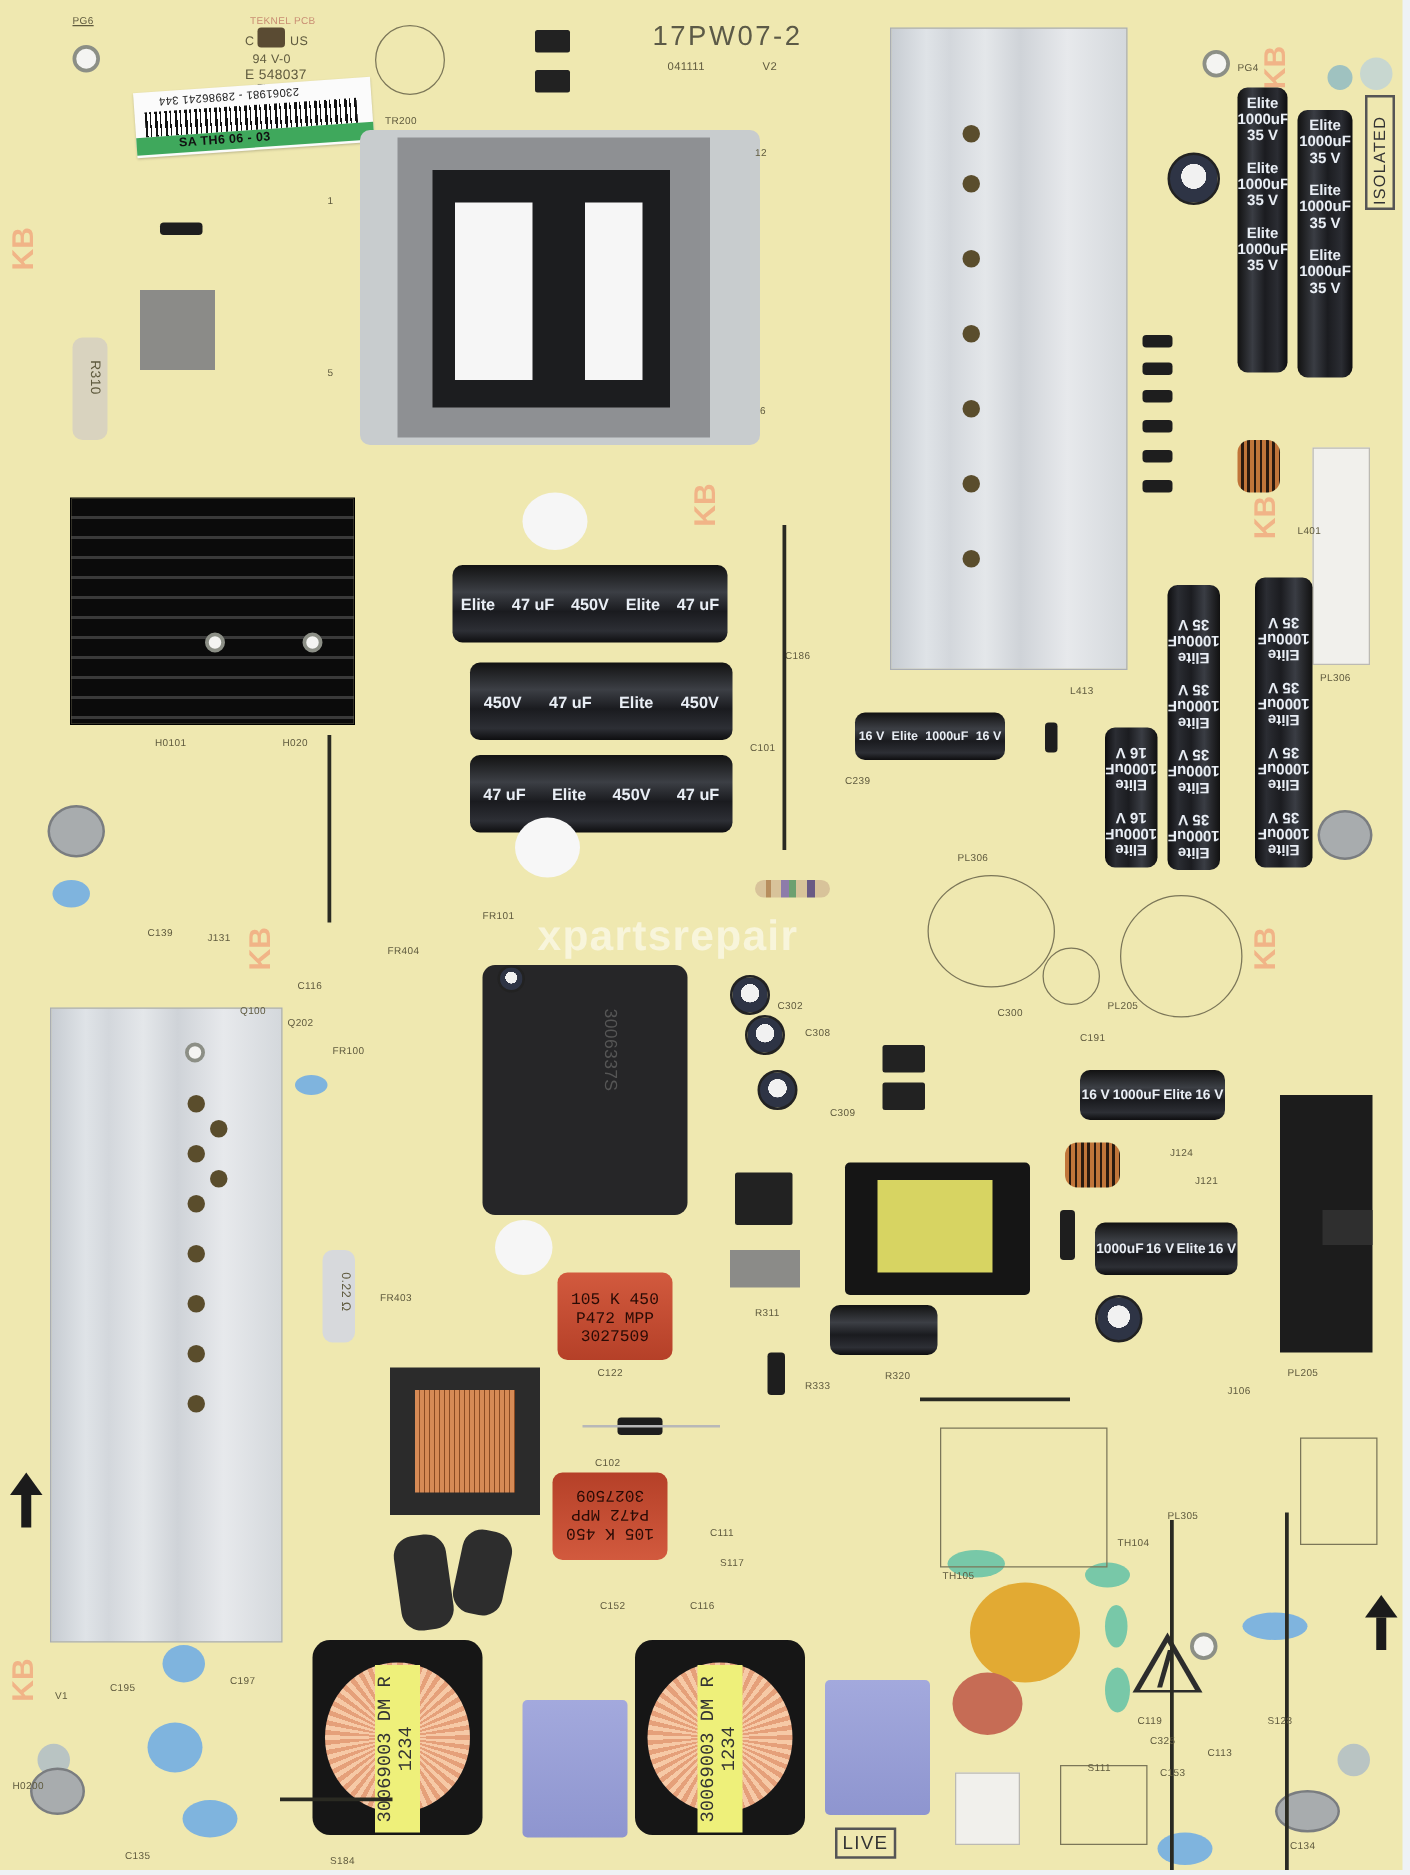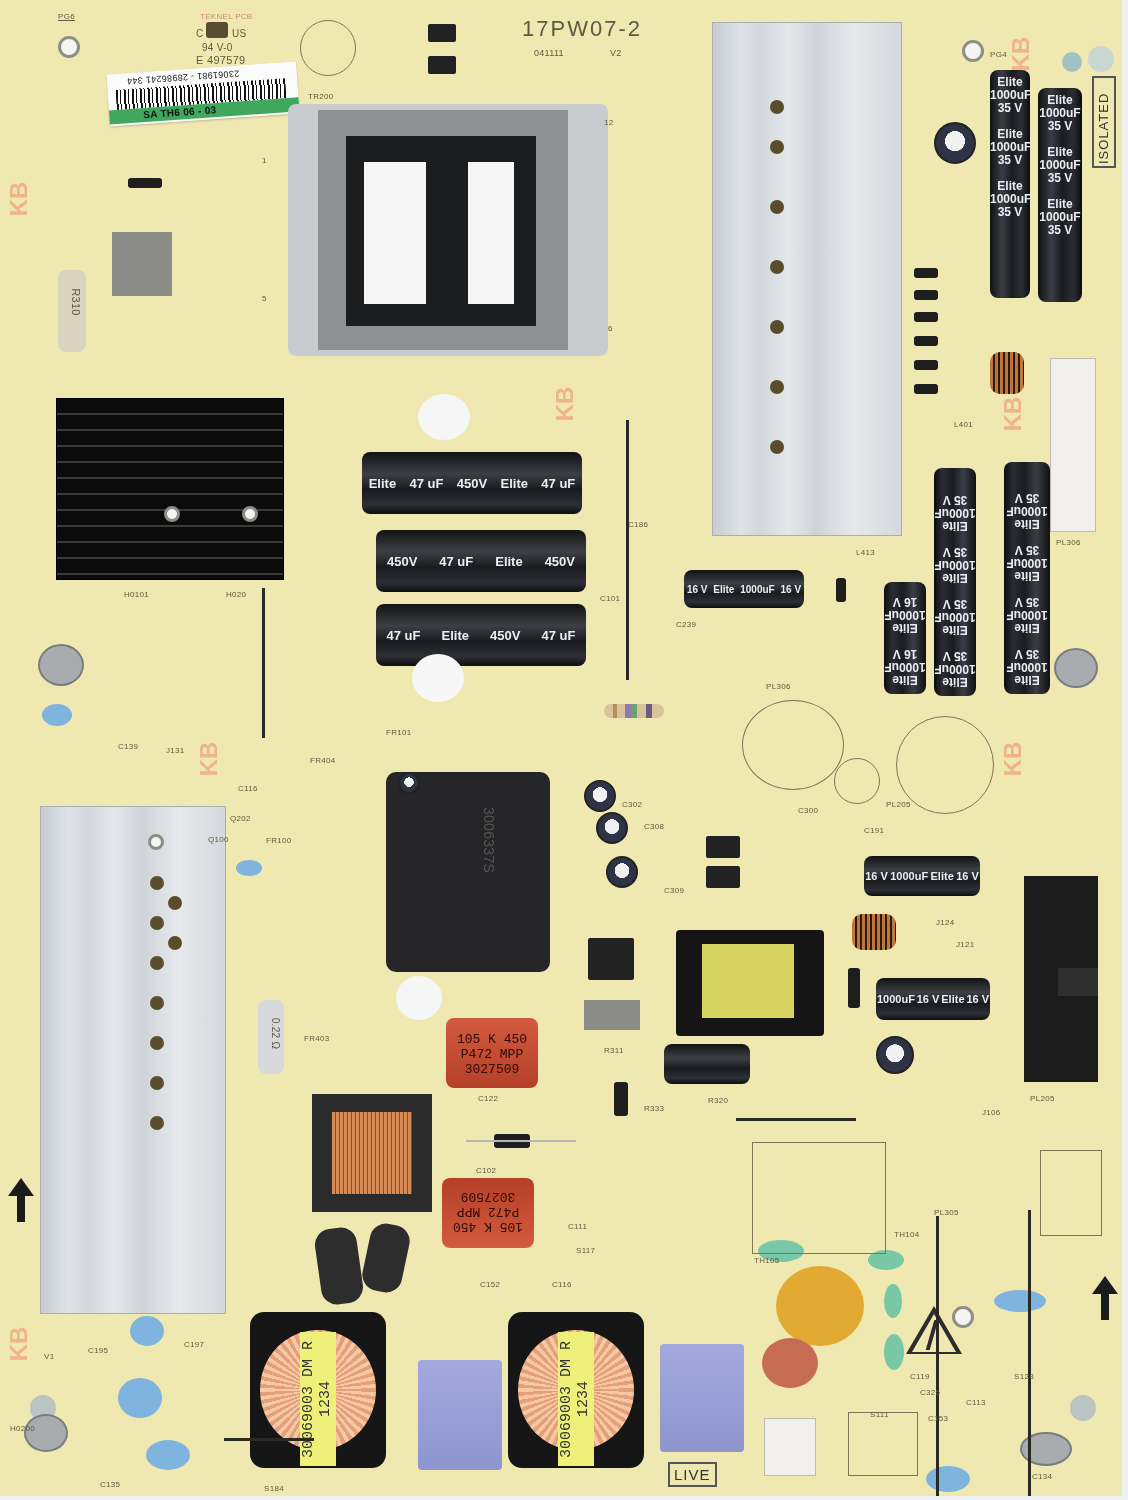--- a/index.html
+++ b/index.html
@@ -62,21 +62,21 @@
   <div class="hole" style="left:1088px;top:46px;width:26px;height:26px;background:#c8d7d0;"></div>
   <div class="hole" style="left:1062px;top:52px;width:20px;height:20px;background:#9fc2c0;"></div>
   <div class="hole" style="left:30px;top:1395px;width:26px;height:26px;background:#b9c4c3;"></div>
   <div class="hole" style="left:1070px;top:1395px;width:26px;height:26px;background:#b9c4c3;"></div>
 
   <div class="silk" style="left:200px;top:12px;color:#c98e73;">TEKNEL PCB</div>
   <div class="silk" style="left:196px;top:28px;font-size:10px;">C</div>
   <div class="abs" style="left:206px;top:22px;width:22px;height:16px;background:#5a4b33;border-radius:3px;"></div>
   <div class="silk" style="left:232px;top:28px;font-size:10px;">US</div>
   <div class="silk" style="left:202px;top:42px;font-size:10px;">94 V-0</div>
-  <div class="silk" style="left:196px;top:54px;font-size:11px;">E 497579</div>
+  <div class="silk" style="left:196px;top:54px;font-size:11px;">E 548037</div>
   <div class="silk" style="left:206px;top:67px;font-size:7px;">TYPE3</div>
   <div class="ellipse" style="left:300px;top:20px;width:54px;height:54px;"></div>
 
   <div class="label-sticker" style="left:108px;top:68px;width:190px;height:52px;">
     <div class="silk" style="left:20px;top:3px;font-size:9px;color:#222;transform:rotate(180deg);">23061981 - 28986241 344</div>
     <div class="barcode" style="left:8px;top:16px;width:170px;height:20px;"></div>
     <div class="abs" style="left:0;top:36px;width:190px;height:14px;background:#3fa85c;">
       <div class="silk" style="left:34px;top:1px;font-size:10px;color:#111;font-weight:bold;">SA TH6 06 - 03</div>
     </div>
   </div>
@@ -198,20 +198,21 @@
 
   <div class="lug" style="left:38px;top:644px;width:42px;height:38px;"></div>
   <div class="lug" style="left:1054px;top:648px;width:40px;height:36px;"></div>
   <div class="lug" style="left:24px;top:1414px;width:40px;height:34px;"></div>
   <div class="lug" style="left:1020px;top:1432px;width:48px;height:30px;"></div>
 
   <div class="ellipse" style="left:742px;top:700px;width:100px;height:88px;"></div>
   <div class="ellipse" style="left:896px;top:716px;width:96px;height:96px;"></div>
   <div class="ellipse" style="left:834px;top:758px;width:44px;height:44px;"></div>
 
+  <div class="watermark" style="left:430px;top:730px;">xpartsrepair</div>
 
   <div class="hs-silver" style="left:40px;top:806px;width:184px;height:506px;"></div>
   <div class="ring" style="left:148px;top:834px;width:16px;height:16px;"></div>
   <div class="hs-dot" style="left:150px;top:876px;width:14px;height:14px;"></div>
   <div class="hs-dot" style="left:168px;top:896px;width:14px;height:14px;"></div>
   <div class="hs-dot" style="left:150px;top:916px;width:14px;height:14px;"></div>
   <div class="hs-dot" style="left:168px;top:936px;width:14px;height:14px;"></div>
   <div class="hs-dot" style="left:150px;top:956px;width:14px;height:14px;"></div>
   <div class="hs-dot" style="left:150px;top:996px;width:14px;height:14px;"></div>
   <div class="hs-dot" style="left:150px;top:1036px;width:14px;height:14px;"></div>
@@ -327,42 +328,42 @@
 
   <div class="trace" style="left:626px;top:420px;width:3px;height:260px;"></div>
   <div class="trace" style="left:262px;top:588px;width:3px;height:150px;"></div>
   <div class="trace" style="left:736px;top:1118px;width:120px;height:3px;"></div>
   <div class="trace" style="left:1028px;top:1210px;width:3px;height:290px;"></div>
   <div class="trace" style="left:936px;top:1216px;width:3px;height:284px;"></div>
   <div class="trace" style="left:224px;top:1438px;width:90px;height:3px;"></div>
 
   <div class="silk" style="left:58px;top:12px;text-decoration:underline;">PG6</div>
   <div class="silk" style="left:856px;top:548px;">L413</div>
-  <div class="silk" style="left:954px;top:420px;text-align:right;">L401</div>
+  <div class="silk" style="left:1038px;top:420px;text-align:right;">L401</div>
   <div class="silk" style="left:766px;top:682px;">PL306</div>
   <div class="silk" style="left:886px;top:800px;">PL205</div>
   <div class="silk" style="left:622px;top:800px;">C302</div>
   <div class="silk" style="left:644px;top:822px;text-align:center;">C308</div>
   <div class="silk" style="left:664px;top:886px;">C309</div>
   <div class="silk" style="left:936px;top:918px;">J124</div>
   <div class="silk" style="left:956px;top:940px;">J121</div>
   <div class="silk" style="left:982px;top:1108px;">J106</div>
   <div class="silk" style="left:708px;top:1096px;text-align:right;">R320</div>
   <div class="silk" style="left:644px;top:1104px;">R333</div>
   <div class="silk" style="left:604px;top:1046px;">R311</div>
   <div class="silk" style="left:798px;top:806px;">C300</div>
   <div class="silk" style="left:386px;top:728px;">FR101</div>
   <div class="silk" style="left:266px;top:836px;">FR100</div>
   <div class="silk" style="left:310px;top:756px;">FR404</div>
   <div class="silk" style="left:304px;top:1034px;">FR403</div>
   <div class="silk" style="left:864px;top:826px;">C191</div>
   <div class="silk" style="left:118px;top:742px;">C139</div>
   <div class="silk" style="left:166px;top:746px;">J131</div>
   <div class="silk" style="left:238px;top:784px;">C116</div>
-  <div class="silk" style="left:192px;top:835px;margin-left:16px;">Q100</div>
+  <div class="silk" style="left:192px;top:804px;">Q100</div>
   <div class="silk" style="left:230px;top:814px;">Q202</div>
   <div class="silk" style="left:226px;top:590px;">H020</div>
   <div class="silk" style="left:124px;top:590px;">H0101</div>
   <div class="silk" style="left:88px;top:1346px;">C195</div>
   <div class="silk" style="left:184px;top:1340px;">C197</div>
   <div class="silk" style="left:100px;top:1480px;">C135</div>
   <div class="silk" style="left:480px;top:1280px;">C152</div>
   <div class="silk" style="left:552px;top:1280px;">C116</div>
   <div class="silk" style="left:576px;top:1246px;">S117</div>
   <div class="silk" style="left:568px;top:1222px;">C111</div>

